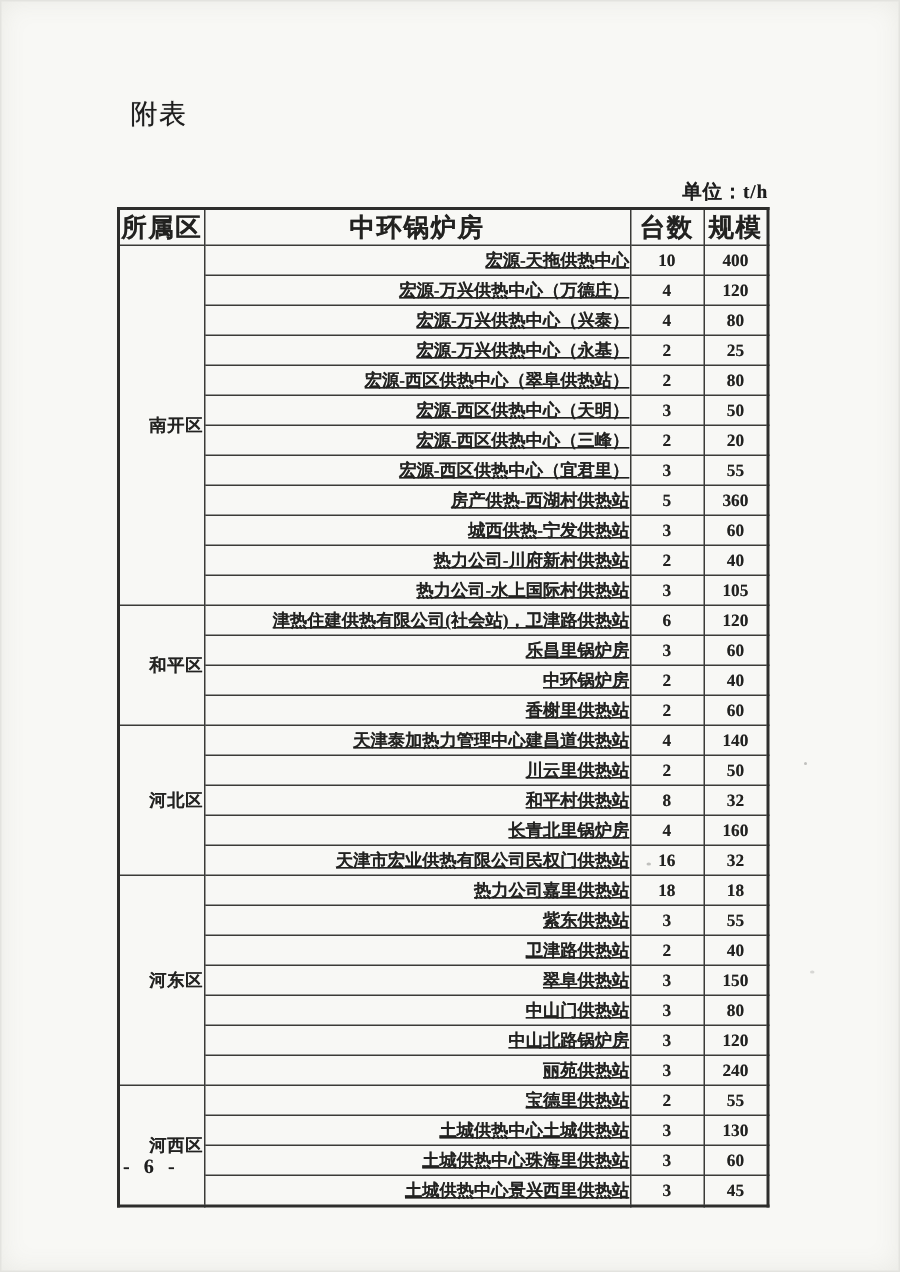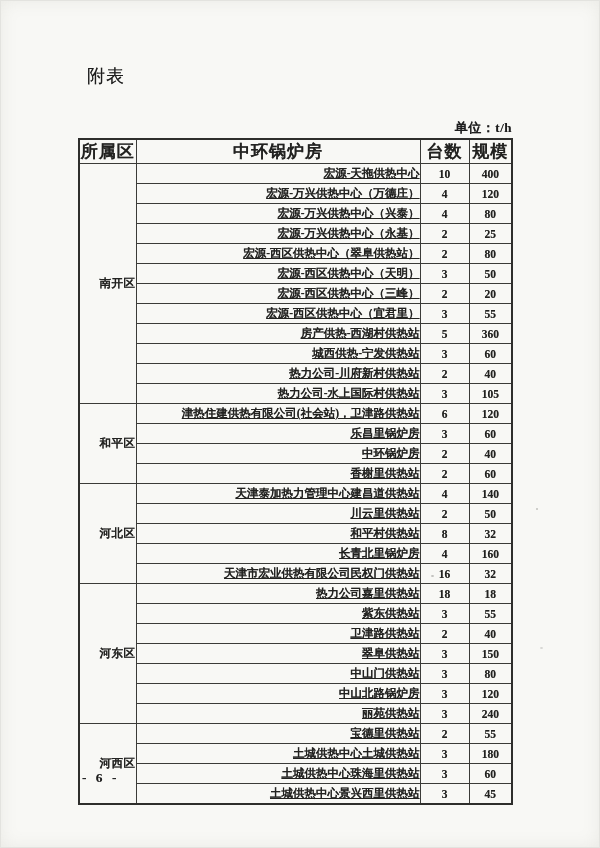--- a/index.html
+++ b/index.html
@@ -287,21 +287,21 @@
         </tr>
         <tr>
           <td class="district-cell" rowspan="4">河西区</td>
           <td class="task-cell">宝德里供热站</td>
           <td class="num-cell">2</td>
           <td class="num-cell">55</td>
         </tr>
         <tr>
           <td class="task-cell">土城供热中心土城供热站</td>
           <td class="num-cell">3</td>
-          <td class="num-cell">180</td>
+          <td class="num-cell">130</td>
         </tr>
         <tr>
           <td class="task-cell">土城供热中心珠海里供热站</td>
           <td class="num-cell">3</td>
           <td class="num-cell">60</td>
         </tr>
         <tr>
           <td class="task-cell">土城供热中心景兴西里供热站</td>
           <td class="num-cell">3</td>
           <td class="num-cell">45</td>

